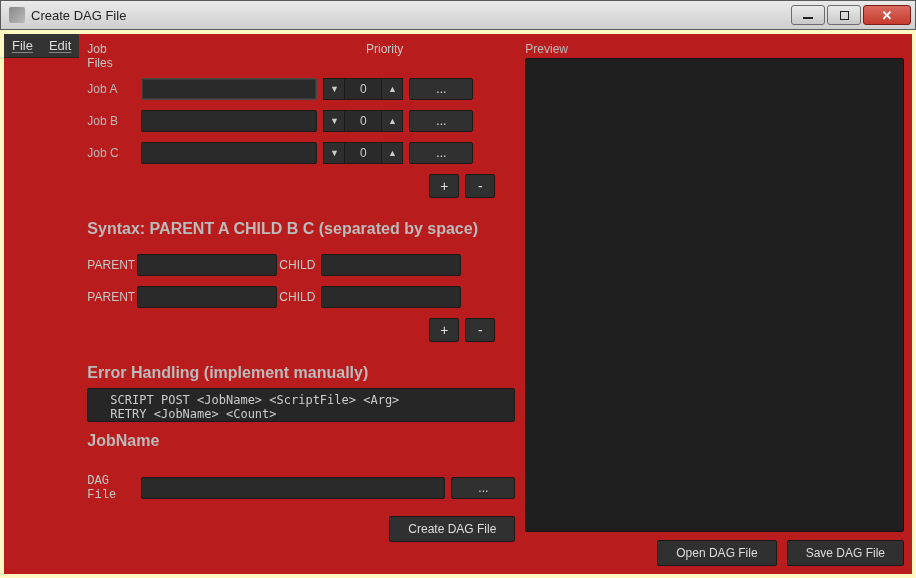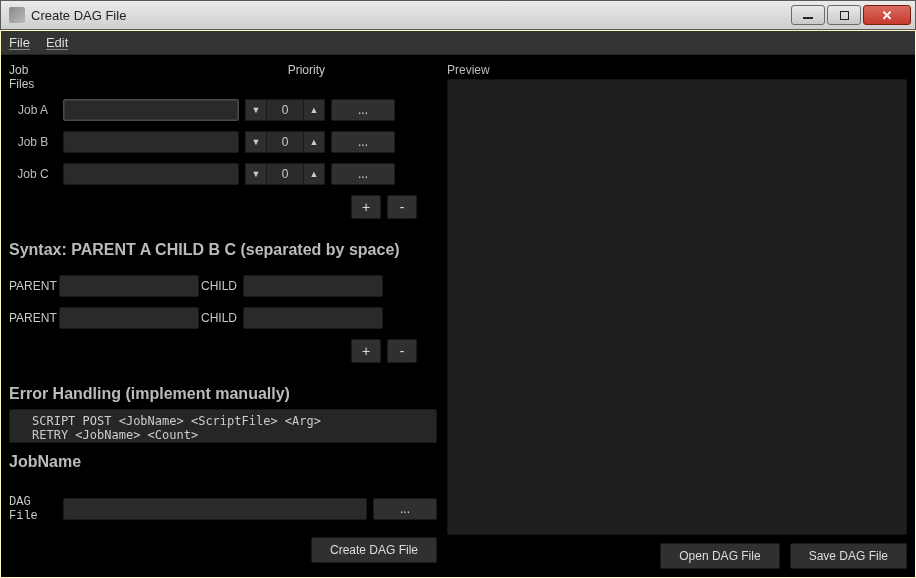--- a/index.html
+++ b/index.html
@@ -41,24 +41,24 @@
     font-size: 12px;
     color:#222;
     cursor:pointer;
   }
   .winbtn.close { width: 48px; background: linear-gradient(#d96a5f,#c63b2e); color:#fff; border-color:#7a1d14;}
   .winbtn.max .sq { width:9px;height:9px;border:1px solid #222; }
   .winbtn.min .ln { width:10px;height:0;border-top:2px solid #222; margin-top:6px;}
   .winbtn.close .x { font-weight:bold; font-size:13px; }
 
   .outer {
-    border: 1px solid #fef9c3;
-    background: #000000;
+    border: 4px solid #fef9c3;
+    background: #b91c1c;
     height: calc(578px - 30px);
-    display:flex;flex-direction:column;
+    display:flex;flex-direction:row;
   }
 
   
   .menubar {
     height: 24px;
     background: #333;
     border-bottom: 1px solid #222;
     display:flex;align-items:center;
     padding: 0 8px;
     gap: 16px;
@@ -87,21 +87,21 @@
   .row { display:flex; align-items:center; gap:6px; }
   .label { color:#bbb; }
 
   
   .jobhdr { display:flex; gap:6px; margin-bottom:2px;}
   .jobhdr .c1 { width: 48px; }
   .jobhdr .c2 { width: 176px; }
   .jobhdr .c3 { width: 80px; }
 
   .jobrow { display:flex; align-items:center; gap:6px; margin-bottom:4px;}
-  .jobrow .joblabel { width:48px; color:#bbb;text-align:center; }
+  .jobrow .joblabel { width:48px; color:#bbb; }
   .txtin {
     background:#2a2a2a;
     border:1px solid #1a1a1a;
     height:22px;
     color:#ccc;
     padding:0 4px;
     border-radius:2px;
   }
   .txtin.focus { border:1px solid #4a4a4a; box-shadow:0 0 0 1px #3a3a3a inset;}
   .jobrow .jobfile { width:176px; }

